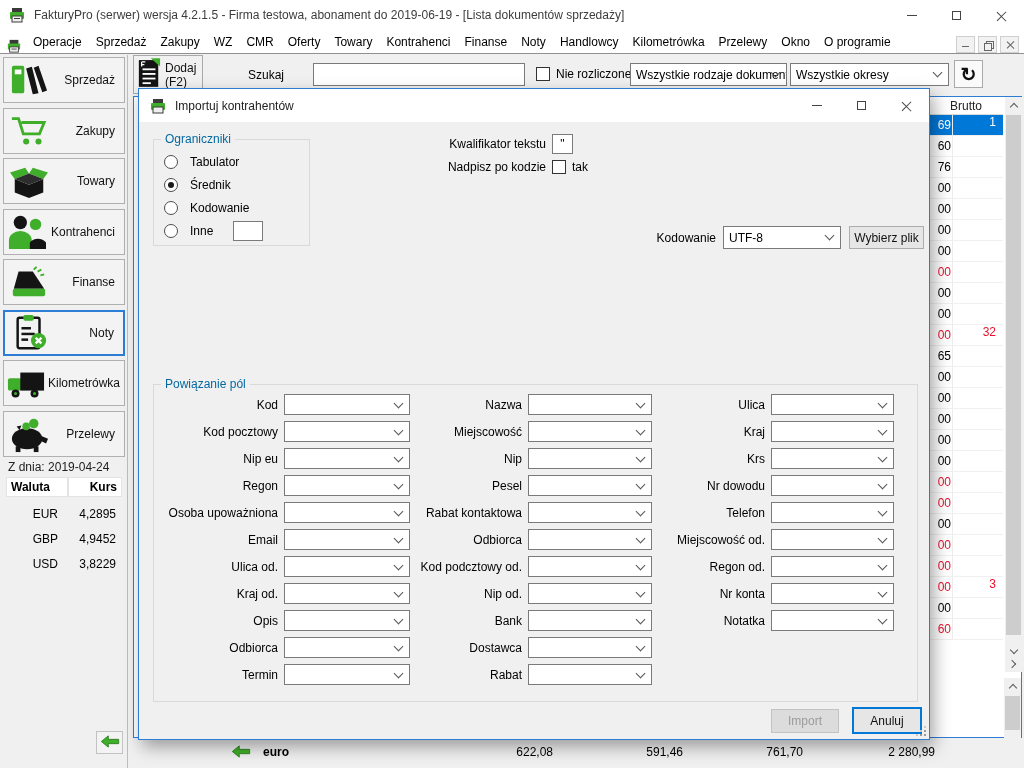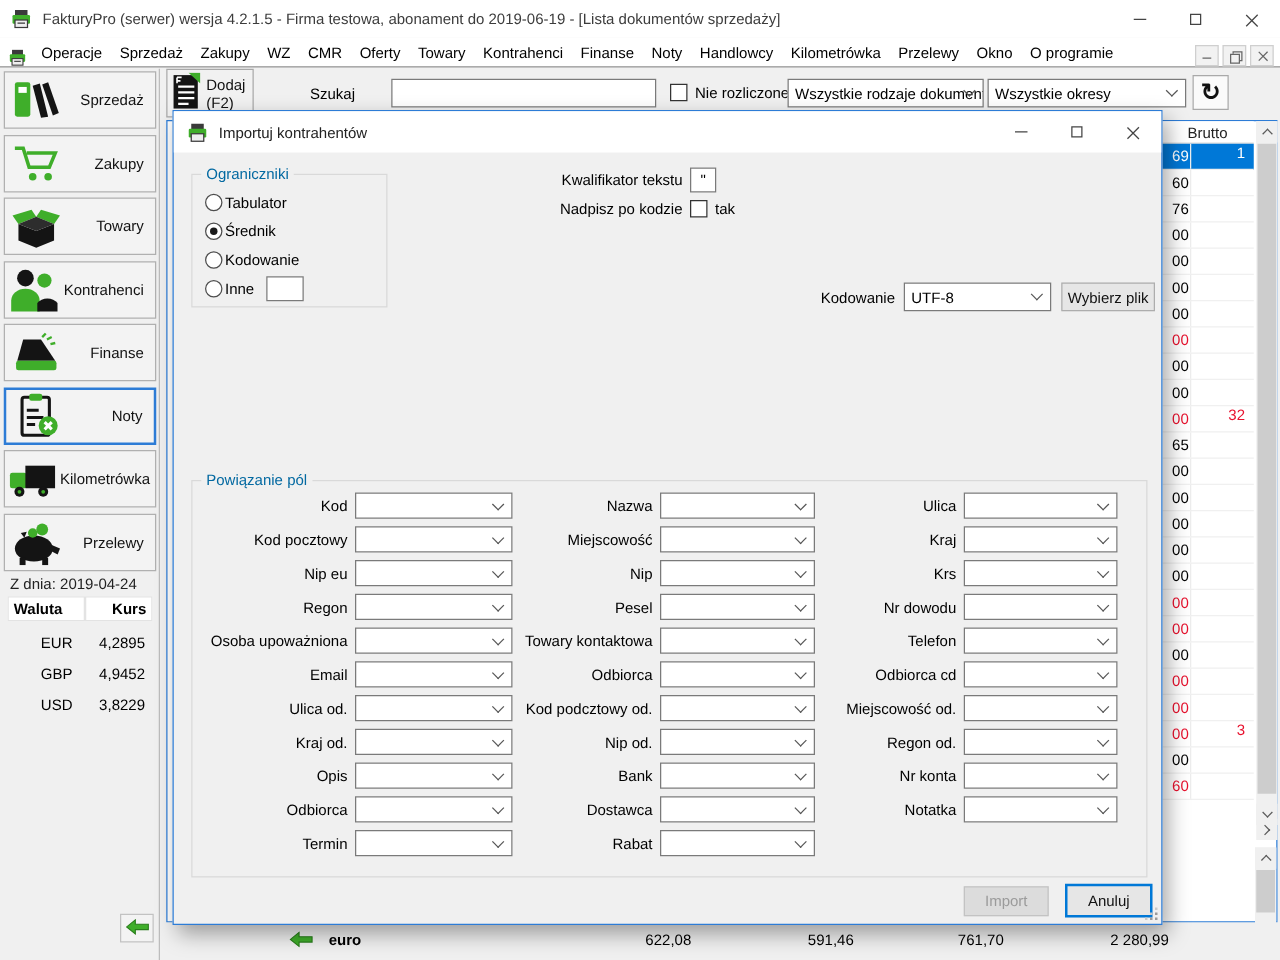--- a/index.html
+++ b/index.html
@@ -98,21 +98,21 @@
   .dialog { position:absolute; left:138px; top:88px; width:792px; height:652px; background:#f0f0f0; border:1px solid #2d7cd6; box-shadow:4px 7px 16px rgba(0,0,0,.35); }
   .dlg-title { height:33px; background:#fff; display:flex; align-items:center; }
   .dlg-title .app-ic { margin-left:11px; }
   .dlg-title-text { margin-left:9px; font-size:12px; color:#222; }
   .dlg-controls { margin-left:auto; display:flex; height:100%; }
   .dlg-btn { width:45px; height:100%; display:flex; align-items:center; justify-content:center; }
   .dlg-body { position:absolute; left:0; top:34px; right:0; bottom:0; }
   .grp { position:absolute; border:1px solid #d9d9d9; }
   .grp-lbl { position:absolute; top:-8px; left:7px; background:#f0f0f0; padding:0 4px; font-size:12px; color:#0369a1; }
   #grp-delims { left:14px; top:16px; width:157px; height:107px; }
-  .radio-row { position:absolute; left:10px; display:flex; align-items:center; gap:2px; height:20px; }
+  .radio-row { position:absolute; left:10px; display:flex; align-items:center; gap:12px; height:20px; }
   .radio { width:14px; height:14px; border:1px solid #4d4d4d; border-radius:50%; background:#fff; position:relative; flex:none; }
   .radio.sel::after { content:""; position:absolute; left:3px; top:3px; width:6px; height:6px; background:#1a1a1a; border-radius:50%; }
   .inne-input { width:30px; height:20px; border:1px solid #7a7a7a; background:#fff; margin-left:8px; }
   .qual-row, .ovw-row { position:absolute; left:295px; display:flex; align-items:center; }
   .qual-row { top:11px; } .ovw-row { top:37px; }
   .rlabel { width:112px; text-align:right; margin-right:6px; white-space:nowrap; }
   .qual-input { width:21px; height:20px; border:1px solid #7a7a7a; background:#fff; text-align:center; font-size:12px; line-height:19px; }
   .ovw-tak { margin-left:6px; }
   .enc-row { position:absolute; left:420px; top:103px; display:flex; align-items:center; }
   .enc-lbl { width:157px; text-align:right; margin-right:7px; }
@@ -652,21 +652,21 @@
                 <span class="chev down"></span>
               </div>
             </div>
             <div class="map-row">
               <span class="map-lbl">Pesel</span>
               <div class="wsel map-sel">
                 <span class="chev down"></span>
               </div>
             </div>
             <div class="map-row">
-              <span class="map-lbl">Towary kontaktowa</span>
+              <span class="map-lbl">Rabat kontaktowa</span>
               <div class="wsel map-sel">
                 <span class="chev down"></span>
               </div>
             </div>
             <div class="map-row">
               <span class="map-lbl">Odbiorca</span>
               <div class="wsel map-sel">
                 <span class="chev down"></span>
               </div>
             </div>
@@ -721,26 +721,20 @@
               </div>
             </div>
             <div class="map-row">
               <span class="map-lbl">Nr dowodu</span>
               <div class="wsel map-sel">
                 <span class="chev down"></span>
               </div>
             </div>
             <div class="map-row">
               <span class="map-lbl">Telefon</span>
-              <div class="wsel map-sel">
-                <span class="chev down"></span>
-              </div>
-            </div>
-            <div class="map-row">
-              <span class="map-lbl">Odbiorca cd</span>
               <div class="wsel map-sel">
                 <span class="chev down"></span>
               </div>
             </div>
             <div class="map-row">
               <span class="map-lbl">Miejscowość od.</span>
               <div class="wsel map-sel">
                 <span class="chev down"></span>
               </div>
             </div>

